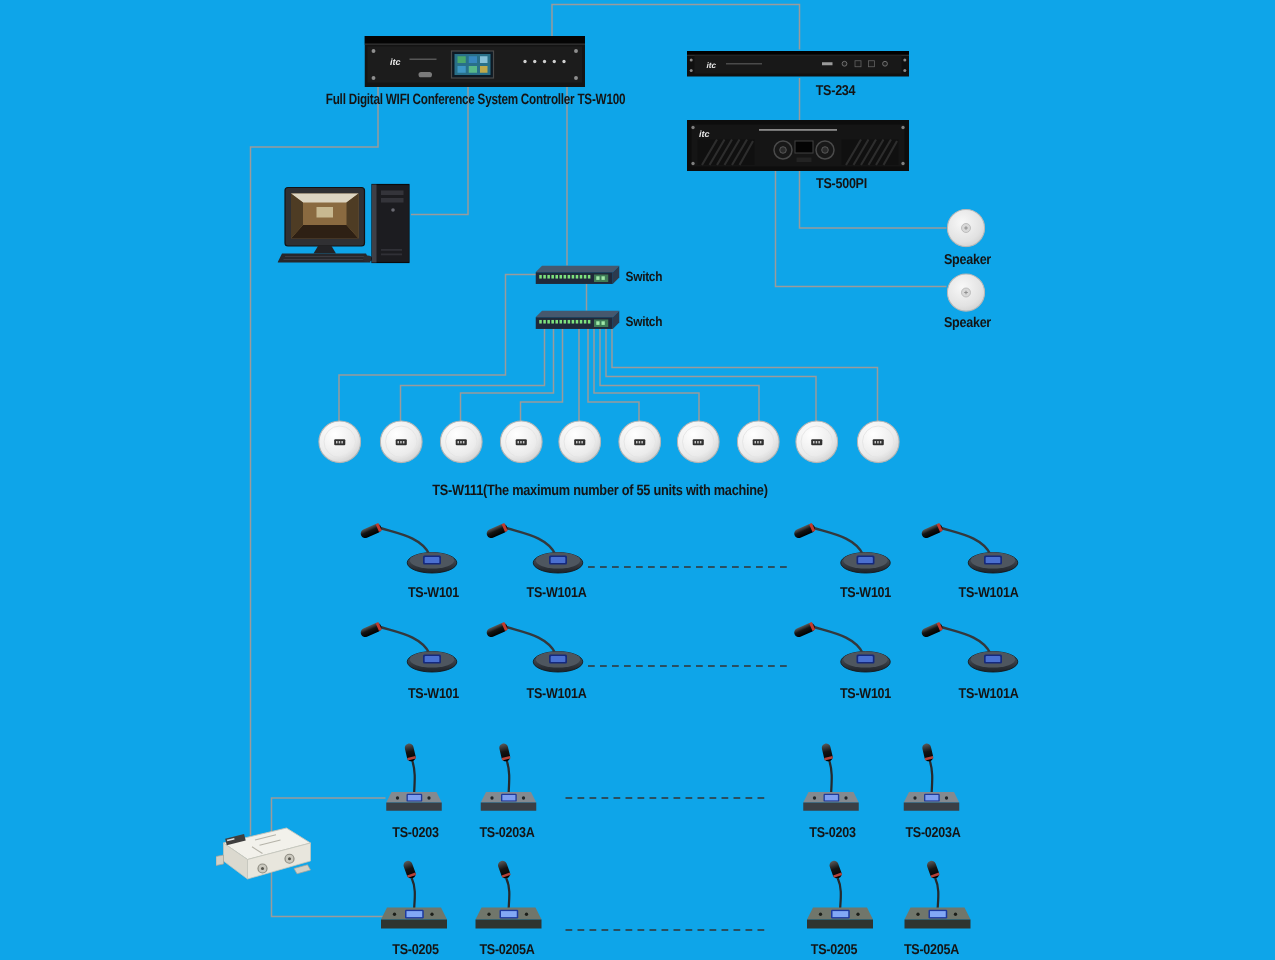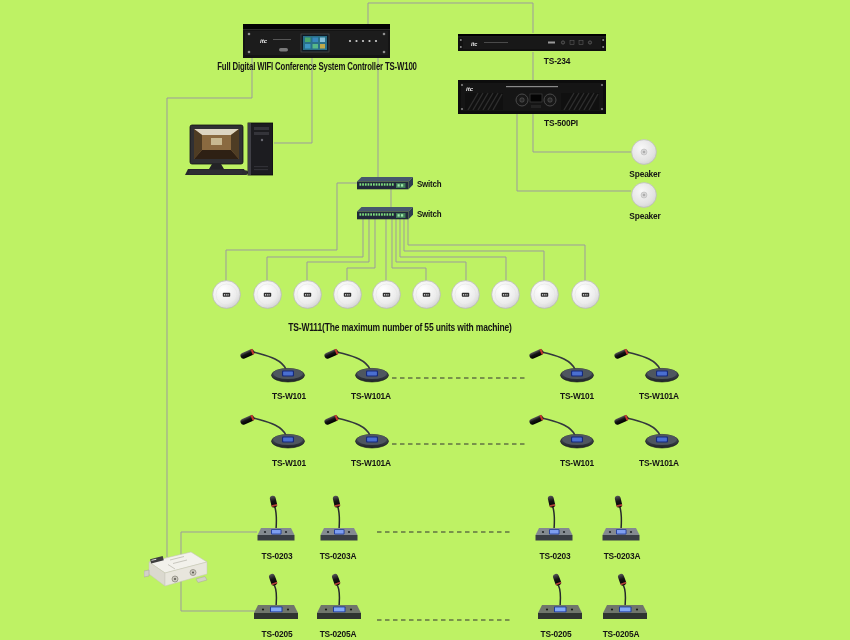--- a/index.html
+++ b/index.html
@@ -1,16 +1,16 @@
 <!DOCTYPE html>
 <html><head>
 <meta charset="utf-8">
 <style>
   html,body{margin:0;padding:0;background:#fff;}
-  #stage{position:relative;width:850px;height:640px;background:#bef264;overflow:hidden;font-family:"Liberation Sans",sans-serif;}
+  #stage{position:relative;width:850px;height:640px;background:#0ea5e9;overflow:hidden;font-family:"Liberation Sans",sans-serif;}
   .dev{position:absolute;}
   .lbl{position:absolute;font-weight:bold;font-size:9.5px;color:#141414;text-align:center;white-space:nowrap;line-height:10px;letter-spacing:-0.2px;transform:scaleX(0.88);}
   .lbl.left{text-align:left;transform-origin:left center;}
   .cond{transform:scaleX(0.78);}
   .cond2{transform:scaleX(0.85);}
   svg{display:block;}
 </style>
 </head>
 <body>
 

